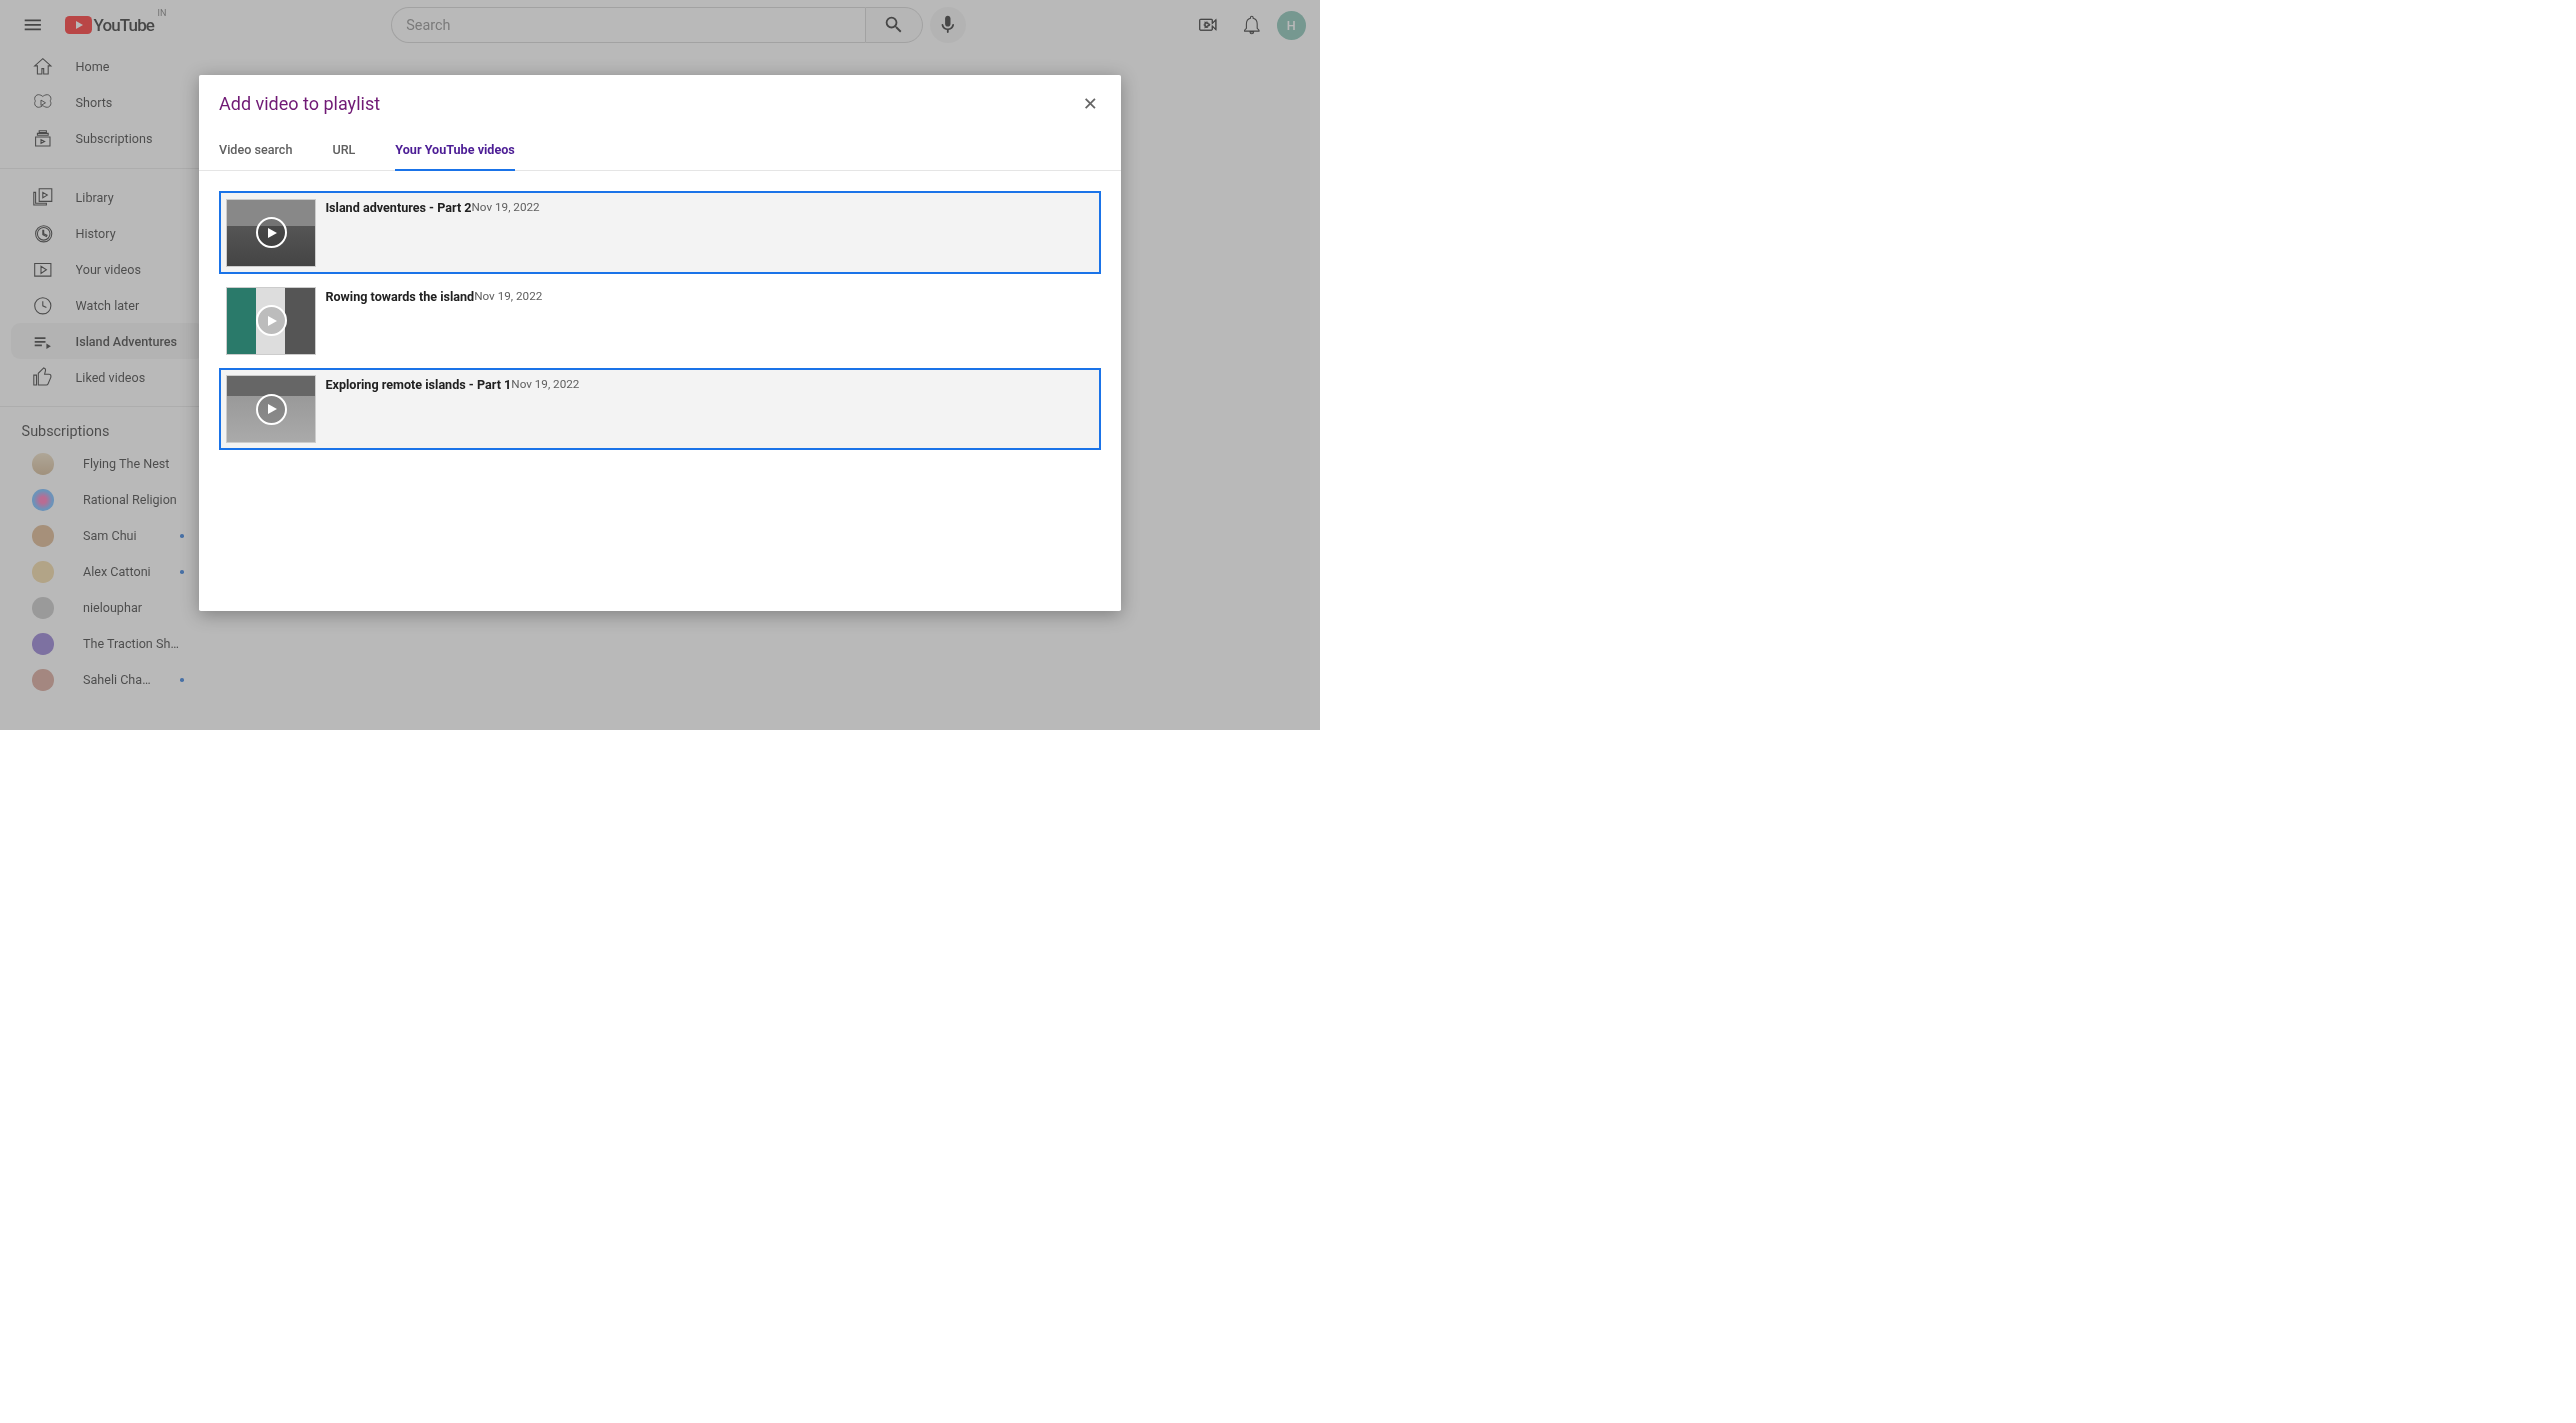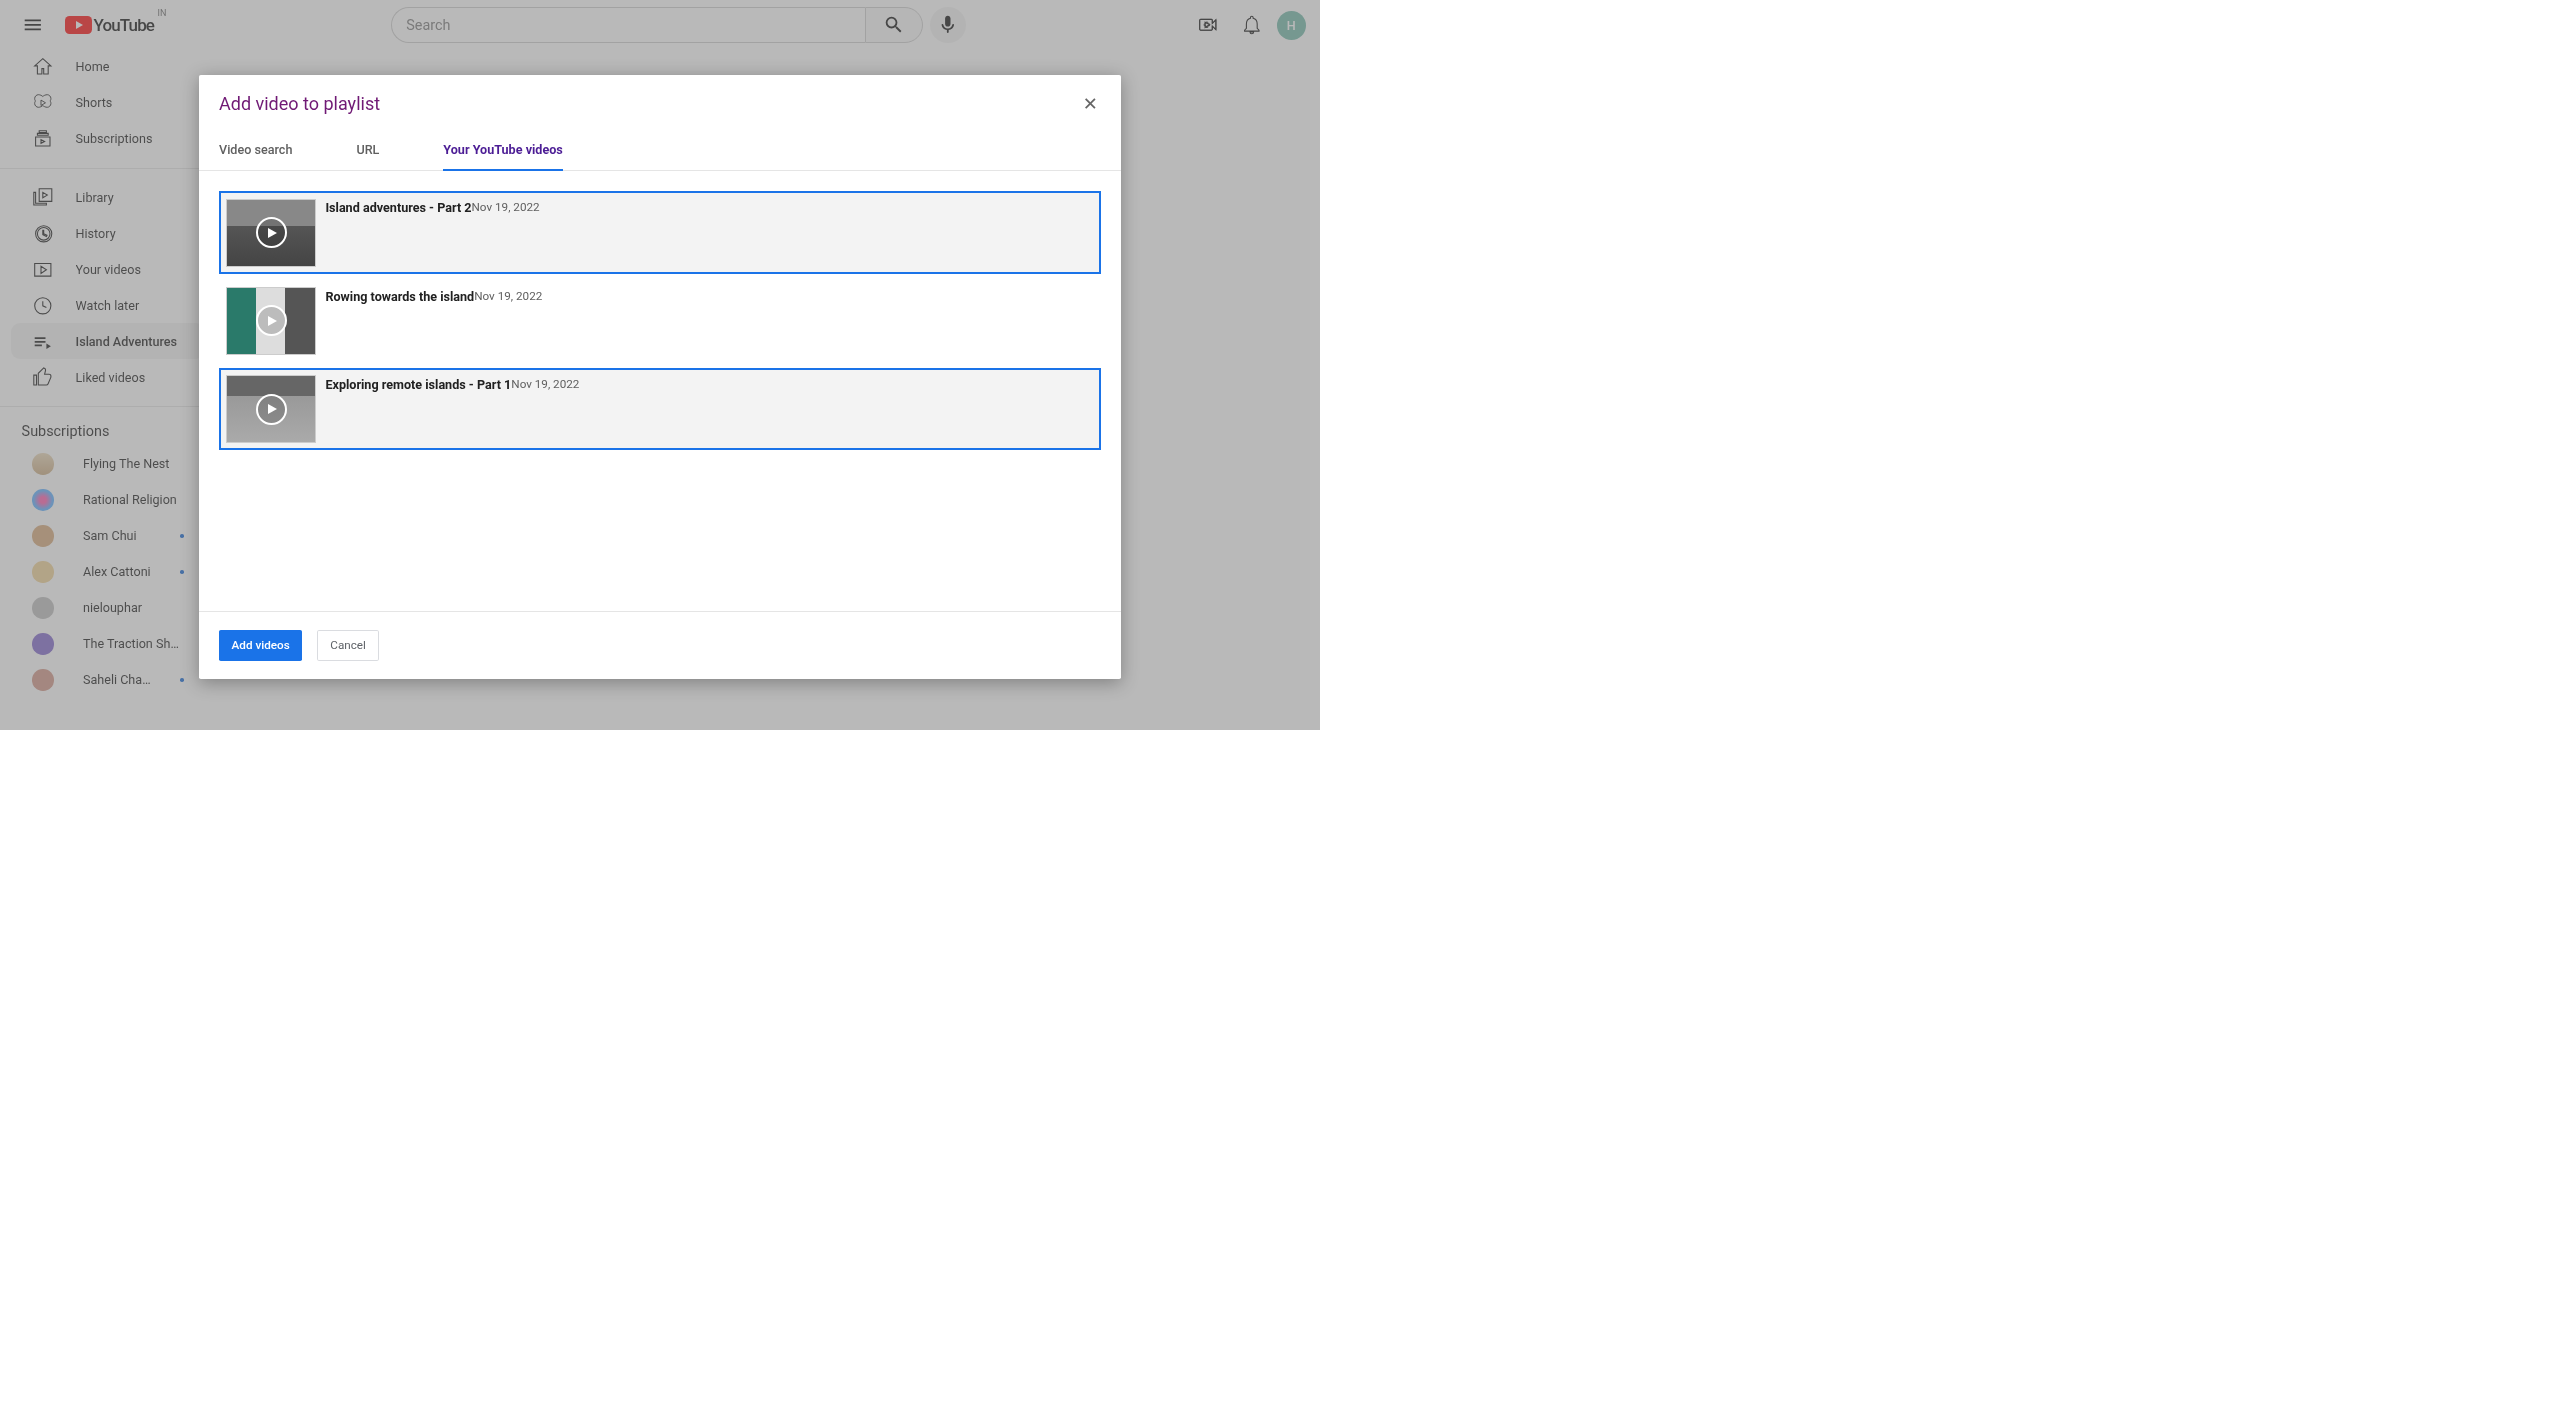--- a/index.html
+++ b/index.html
@@ -36,21 +36,21 @@
 .sub-avatar { width: 21.6px; height: 21.6px; border-radius: 50%; flex-shrink: 0; background: #ccc; display: flex; align-items: center; justify-content: center; font-size: 9px; overflow: hidden; }
 .sub-label { font-size: 12.6px; color: #0f0f0f; flex: 1; white-space: nowrap; overflow: hidden; text-overflow: ellipsis; }
 .sub-dot { width: 3.6px; height: 3.6px; background: #065fd4; border-radius: 50%; }
 
 
 .overlay { position: absolute; inset: 0; background: rgba(128,128,128,0.55); display: flex; align-items: flex-start; justify-content: center; }
 .modal { background: #fff; width: 922px; margin-top: 75px; border-radius: 1.8px; box-shadow: 0 3.6px 18px rgba(0,0,0,0.3); display: flex; flex-direction: column; }
 .modal-header { padding: 18px 20px 0; display: flex; justify-content: space-between; align-items: flex-start; }
 .modal-title { font-size: 18px; font-weight: 400; color: #701a75; }
 .close-btn { font-size: 18px; color: #666; cursor: pointer; width: 21.6px; height: 21.6px; display: flex; align-items: center; justify-content: center; }
-.modal-tabs { display: flex; border-bottom: 0.9px solid #e5e5e5; padding: 0 20px; margin-top: 14.4px; gap: 64px; }
+.modal-tabs { display: flex; border-bottom: 0.9px solid #e5e5e5; padding: 0 20px; margin-top: 14.4px; gap: 40px; }
 .tab { padding: 12.6px 0; font-size: 12.6px; color: #606060; cursor: pointer; font-weight: 500; }
 .tab.active { color: #4c1d95; border-bottom: 2.7px solid #1a73e8; margin-bottom: -0.9px; font-weight: 700; }
 .modal-body { padding: 20px; height: 440px; overflow-y: auto; }
 .video-row { display: flex; padding: 5.4px; border: 2.7px solid transparent; margin-bottom: 5.4px; cursor: pointer; }
 .video-row.selected { border-color: #1a73e8; background: #f3f3f3; }
 .thumb { width: 90px; height: 68px; background: #333; border: 0.9px solid #ccc; position: relative; display: flex; align-items: center; justify-content: center; flex-shrink: 0; }
 .thumb-play { width: 31px; height: 31px; border: 2.7px solid #fff; border-radius: 50%; display: flex; align-items: center; justify-content: center; background: rgba(0,0,0,0.15); }
 .thumb-play::after { content: ""; border-left: 9px solid #fff; border-top: 5.4px solid transparent; border-bottom: 5.4px solid transparent; margin-left: 2.7px; }
 .video-info { margin-left: 9px; display: flex; justify-content: space-between; padding: 1.8px 0; }
 .video-title { font-size: 12.6px; font-weight: 700; color: #212121; }
@@ -271,19 +271,15 @@
         <div class="video-row selected">
           <div class="thumb t2">
             <div class="thumb-play"></div>
           </div>
     <div class="video-info">
       <div class="video-title">Exploring remote islands - Part 1</div>
       <div class="video-date">Nov 19, 2022</div>
     </div>
         </div>
       </div>
-    <div class="modal-footer">
-      <button class="btn-primary">Add videos</button>
-      <button class="btn-secondary">Cancel</button>
-    </div>
   </div>
 </div>
 
 
 </body></html>

